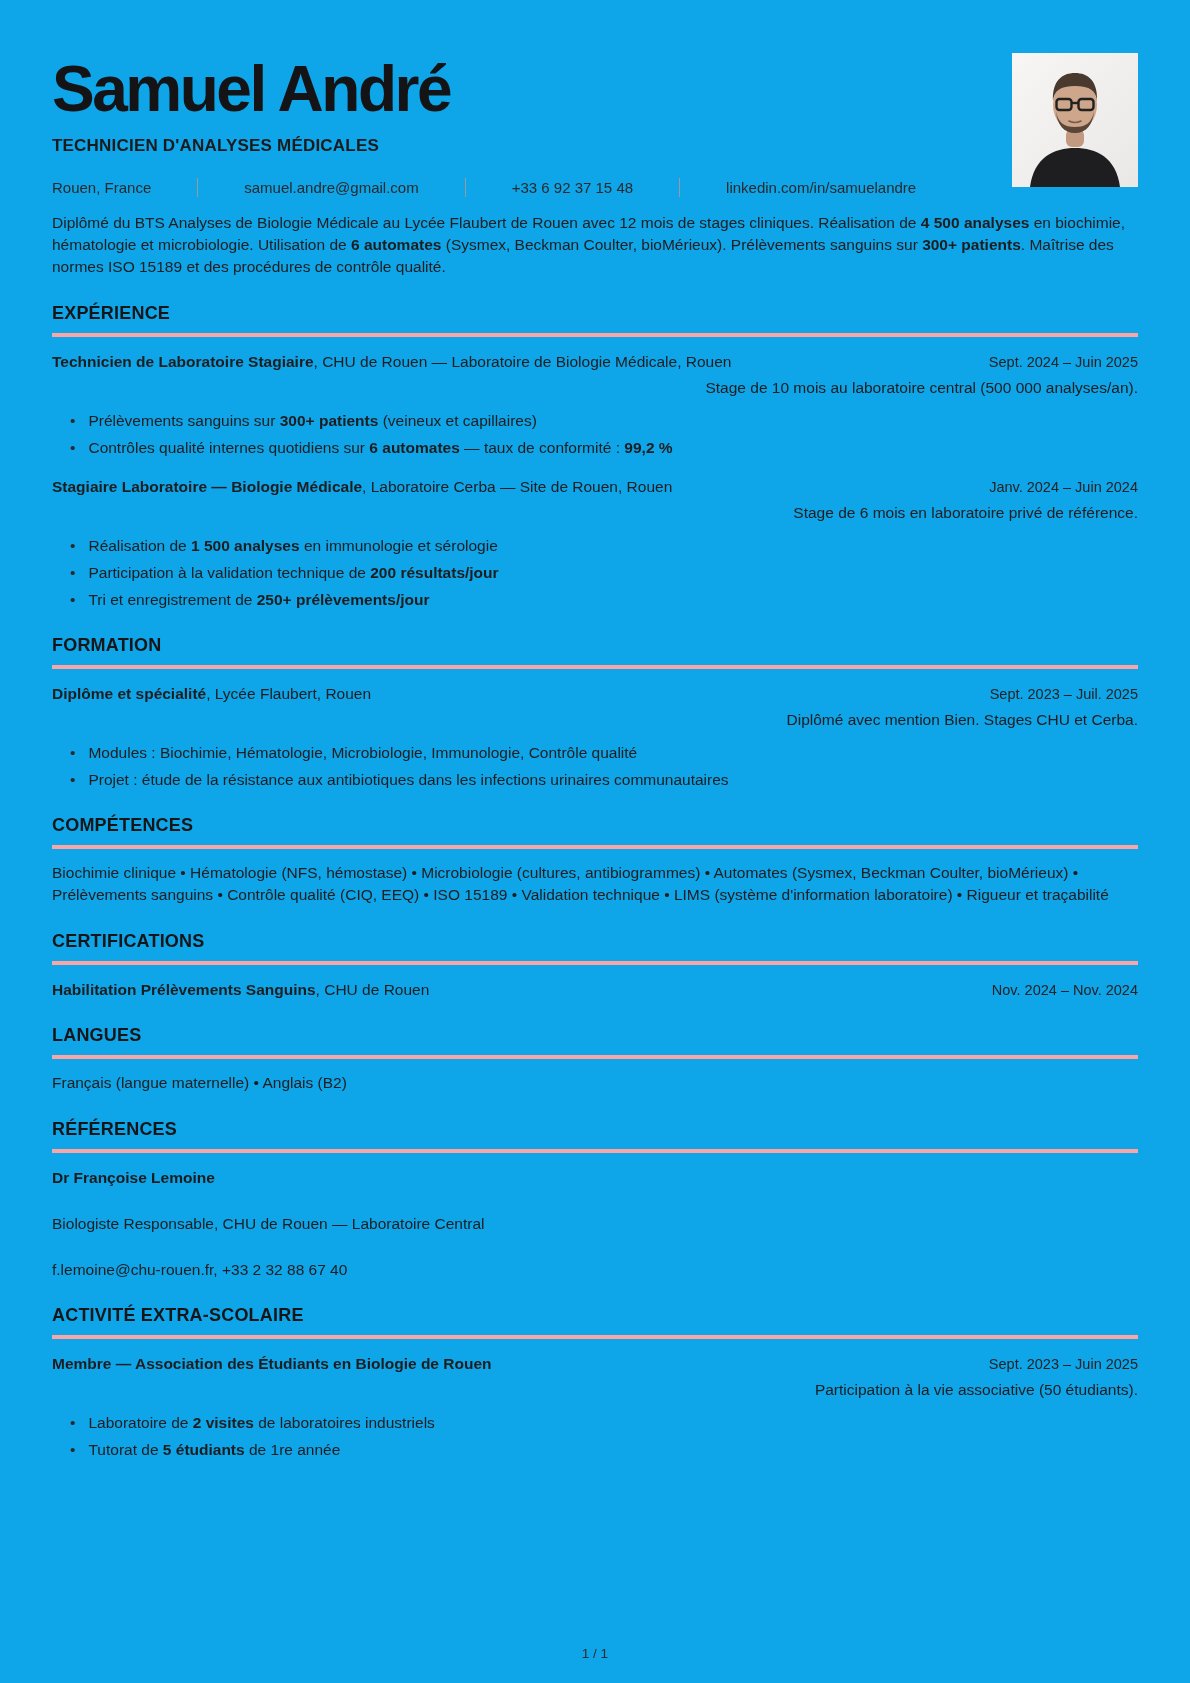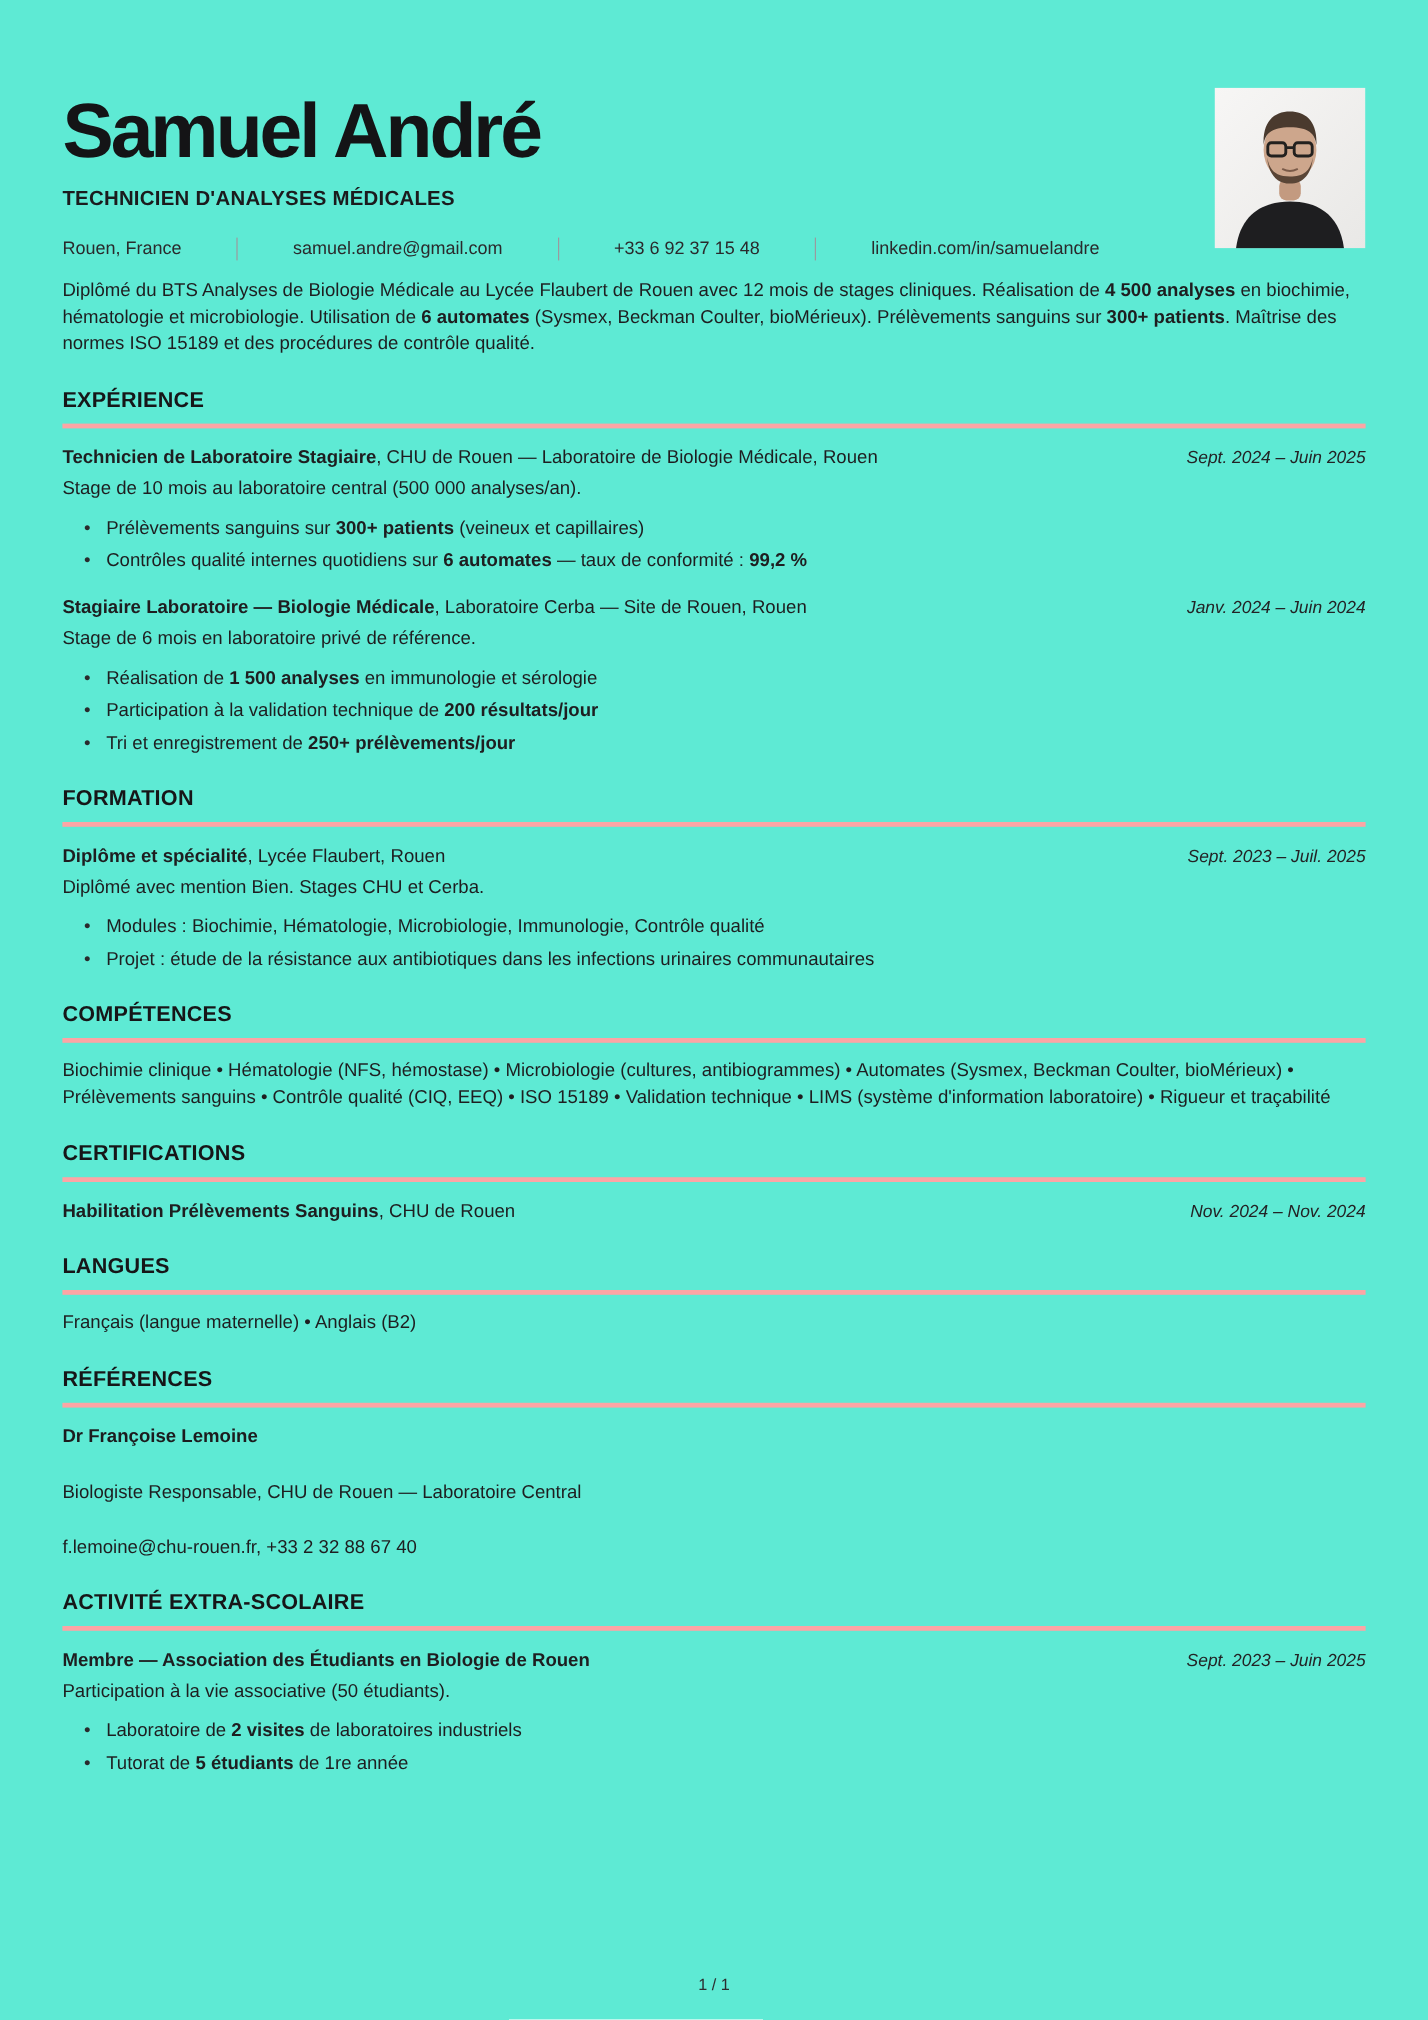--- a/index.html
+++ b/index.html
@@ -4,22 +4,22 @@
 <style>
   * { margin: 0; padding: 0; box-sizing: border-box; }
   html, body { background: #ffffff; }
   body { font-family: "Liberation Sans", sans-serif; color: #1c1c1e; }
 
   .page {
     position: relative;
     width: 1190px;
     height: 1683px;
     margin: 0 auto;
-    background: #5eead4;
-    padding: 70px 52px 0 52px;
+    background: #0ea5e9;
+    padding: 50px 52px 0 52px;
     overflow: hidden;
   }
 
   
   .header-row {
     display: flex;
     justify-content: space-between;
     align-items: flex-start;
   }
   .header-left { flex: 1 1 auto; padding-top: 6px; }
@@ -74,32 +74,31 @@
   .section { margin-top: 25px; }
   .section-heading {
     font-size: 18px;
     font-weight: 700;
     color: #161618;
     letter-spacing: 0.2px;
     padding-bottom: 9px;
     border-bottom: 4px solid #fca5a5;
   }
 
-  .entry { margin-top: 14px; }
+  .entry { margin-top: 14px; text-align: right; }
   .entry + .entry { margin-top: 18px; }
   .entry-head {
     display: flex;
     justify-content: space-between;
     align-items: baseline;
     gap: 20px;
   }
   .entry-title { font-size: 15.5px; line-height: 21px; color: #1e1e20; }
   .entry-dates {
     font-size: 14.5px;
-    font-style: italic;
     color: #232325;
     white-space: nowrap;
     flex: 0 0 auto;
   }
   .entry-sub {
     margin-top: 5px;
     font-size: 15.5px;
     line-height: 21px;
     color: #1e1e20;
   }

